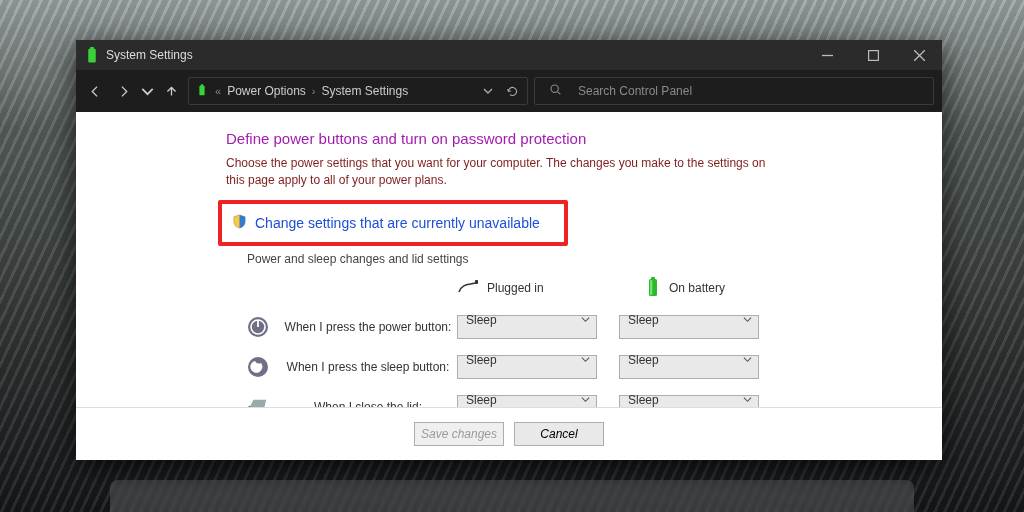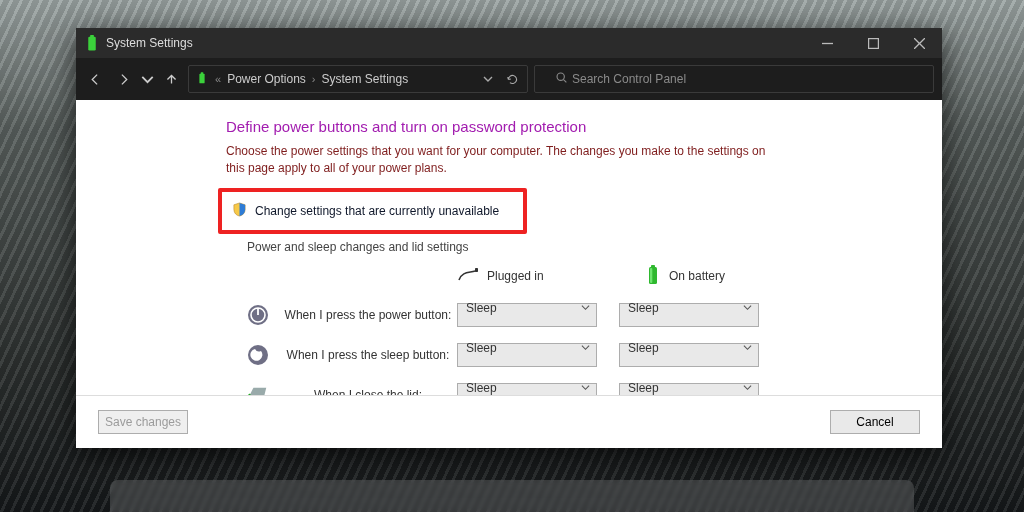--- a/index.html
+++ b/index.html
@@ -10,21 +10,21 @@
       repeating-linear-gradient(115deg, rgba(255,255,255,0.08) 0 3px, rgba(0,0,0,0.12) 3px 9px),
       linear-gradient(180deg, #9fa8a7 0%, #5a615f 25%, #2e3231 70%, #15181a 100%);
     position: relative; overflow: hidden;
   }
   .dock {
     position: absolute; bottom: 0; left: 110px; right: 110px; height: 32px;
     background: rgba(255,255,255,0.15); border-top-left-radius: 8px; border-top-right-radius: 8px;
     backdrop-filter: blur(2px);
   }
   .window {
-    position: absolute; left: 76px; top: 28px; width: 866px; height: 420px;
+    position: absolute; left: 76px; top: 40px; width: 866px; height: 420px;
     background: #fff; box-shadow: 0 8px 28px rgba(0,0,0,0.7);
     display: flex; flex-direction: column;
   }
   .titlebar {
     height: 30px; background: #2b2b2b; color: #ddd; display: flex; align-items: center;
     font-size: 12px;
   }
   .titlebar .ticon { width: 20px; display:flex; justify-content:center; margin-left:6px; }
   .titlebar .title { margin-left: 4px; }
   .titlebar .spacer { flex: 1; }
@@ -37,53 +37,53 @@
   .navbtn { width:22px; height:28px; display:flex; align-items:center; justify-content:center; color:#ccc; }
   .navbtn svg { width:13px; height:13px; }
   .addrbox {
     display:flex; align-items:center; background:#1d1d1d; border:1px solid #3a3a3a;
     border-radius:2px; height:28px; padding:0 6px; gap:6px; flex:0 0 340px;
   }
   .addrbox .sep { color:#888; font-size:11px; }
   .addrbox .drop, .addrbox .refresh { width:18px; display:flex; justify-content:center; color:#aaa; }
   .searchbox {
     flex:1; display:flex; align-items:center; background:#1d1d1d; border:1px solid #3a3a3a;
-    border-radius:2px; height:28px; padding:0 20px; color:#888; gap:4px;
+    border-radius:2px; height:28px; padding:0 14px; color:#888; gap:16px;
   }
   .searchbox input {
     flex:1; background:transparent; border:none; outline:none; color:#ccc; font-size:12px;
   }
   .searchbox input::placeholder{ color:#8a8a8a; }
   .content {
     flex:1; overflow:auto; padding: 18px 26px 16px 150px; color:#333; font-size:12px;
     position: relative;
   }
   .heading { color:#a21caf; font-size:15px; margin-bottom:8px; }
   .desc { color:#7f1d1d; font-size:12px; line-height:1.45; max-width:560px; margin-bottom:10px; }
   .callout {
     border:4px solid #e22; border-radius:2px; padding:10px 10px 10px 10px;
     display:inline-flex; align-items:center; gap:8px; margin-bottom:4px;
     margin-left:-8px; padding-right:24px;
   }
-  .callout .link { color:#0f172a; font-size:12px; }
+  .callout .link { color:#1d4ed8; font-size:14px; }
   .subhead { color:#444; font-size:12px; margin: 2px 0 10px 21px; }
   .table { margin-left:21px; margin-top: 3px; }
   .colheads { display:flex; margin-left:210px; gap:48px; margin-bottom:14px; align-items:center; }
   .colhead { display:flex; align-items:center; gap:8px; width:140px; }
   .row { display:flex; align-items:center; margin-bottom:16px;text-align:center; }
   .row .ricon { width:22px; height:22px; margin-right:10px; display:flex; align-items:center; justify-content:center; }
   .row .rlabel { width:178px; }
   .combo {
     width:140px; height:24px; border:1px solid #adadad; background:#e9e9e9;
     display:flex; align-items:center; justify-content:space-between; padding:0 6px 13px 8px;
     font-size:12px; margin-right:22px;
   }
   .combo .chev svg{ width:9px; height:9px; }
   .footer {
-    border-top:1px solid #ddd; padding:14px 22px; display:flex; justify-content:space-between; gap:10px;
+    border-top:1px solid #ddd; padding:14px 22px; display:flex; justify-content:center; gap:10px;font-style:italic;
   }
   .btn {
     min-width:90px; height:24px; border:1px solid #adadad; background:#e9e9e9;
     font-size:12px; display:flex; align-items:center; justify-content:center;
   }
   .btn.disabled { color:#9b9b9b; background:#efefef; }
 </style>
 </head>
 <body>
 

